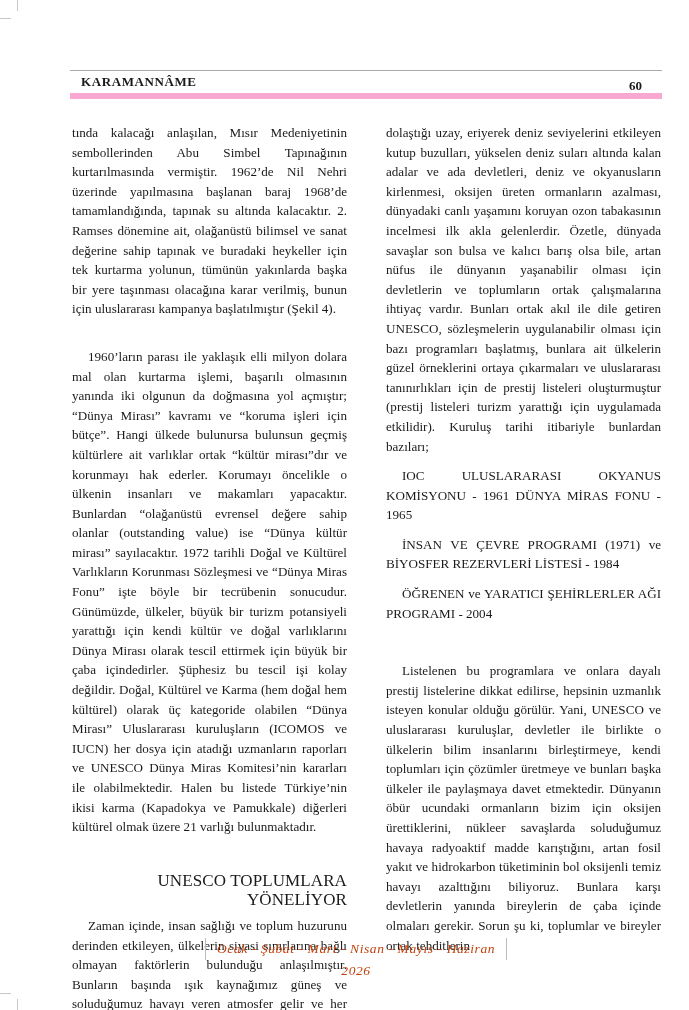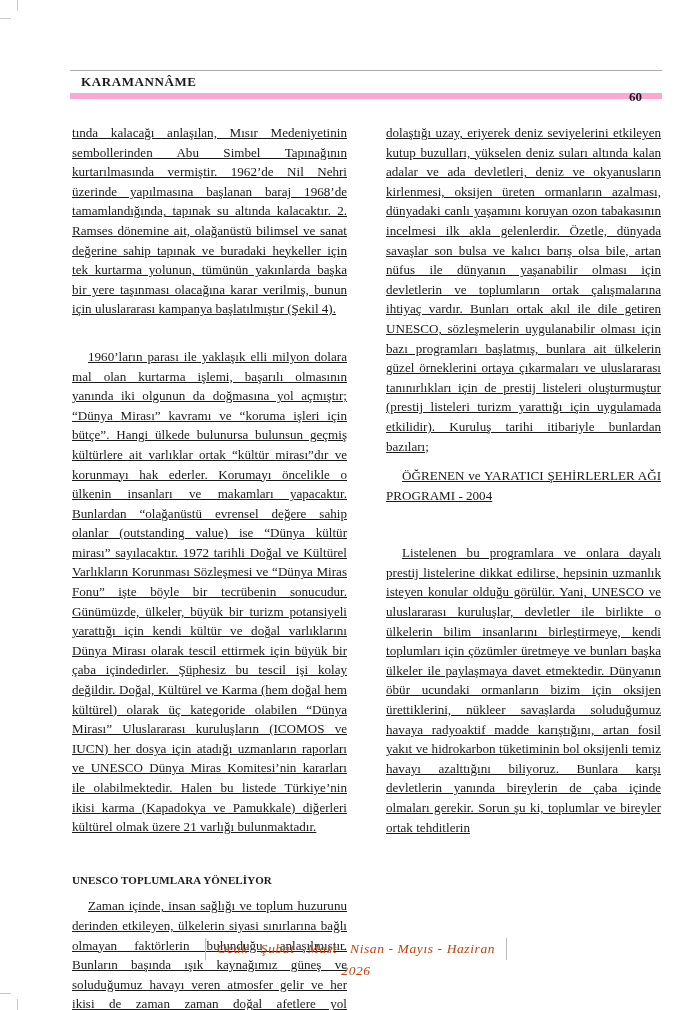--- a/index.html
+++ b/index.html
@@ -3,29 +3,29 @@
 <meta charset="utf-8">
 <style>
   html, body { margin: 0; padding: 0; background: #ffffff; }
   body { width: 689px; height: 1010px; position: relative; overflow: hidden;
          font-family: "Liberation Serif", "DejaVu Serif", serif; color: #1a1a1a; }
   .crop { position: absolute; background: #c8c8c8; }
   .header { position: absolute; left: 70px; top: 70px; width: 592px; height: 22px;
             border-top: 1px solid #aaaaaa; border-bottom: 6px solid #f9a8d4; }
   .header .title { position: absolute; left: 11px; top: 3px; font-weight: bold;
                    font-size: 13px; letter-spacing: 0.6px; }
-  .header .pageno { position: absolute; right: 20px; top: 18px; font-weight: bold; font-size: 13px; }
+  .header .pageno { position: absolute; right: 20px; top: 7px; font-weight: bold; font-size: 13px; }
   .col { position: absolute; top: 123px; width: 275px; font-size: 13.1px; line-height: 19.6px;
          text-align: justify; hyphens: manual; }
   .col.left { left: 72px; }
   .col.right { left: 386px; }
-  .col p { margin: 0; text-indent: 0; text-decoration: underline; }
+  .col p { margin: 0; text-indent: 0; }
   .col p.ind { text-indent: 16px; }
   .col p.gap { margin-top: 28px; }
-  .col h2 { font-size: 11px; font-weight: bold; text-align: left; margin: 34px 0 6px 0;
+  .col h2 { font-size: 17px; font-weight: normal; text-align: right; margin: 34px 0 6px 0;
             letter-spacing: 0.1px; }
   .col p.prog { text-indent: 16px; margin-top: 10px; }
   .col p.bigsp { margin-top: 38px; }
   .footer { position: absolute; left: 205px; top: 938px; width: 300px; height: 22px;
             border-left: 1px solid #bbbbbb; border-right: 1px solid #bbbbbb;
             text-align: center; font-style: italic; font-size: 13.5px; line-height: 22px;
             letter-spacing: 0.6px; color: #c2410c; }
 </style>
 </head>
 <body>
@@ -42,17 +42,19 @@
 
 <div class="col left">
   <p>tında kalacağı anlaşılan, Mısır Medeniyetinin sembollerinden Abu Simbel Tapınağının kurtarılmasında vermiştir. 1962’de Nil Nehri üzerinde yapılmasına başlanan baraj 1968’de tamamlandığında, tapınak su altında kalacaktır. 2. Ramses dönemine ait, olağanüstü bilimsel ve sanat değerine sahip tapınak ve buradaki heykeller için tek kurtarma yolunun, tümünün yakınlarda başka bir yere taşınması olacağına karar verilmiş, bunun için uluslararası kampanya başlatılmıştır (Şekil 4).</p>
   <p class="ind gap">1960’ların parası ile yaklaşık elli milyon dolara mal olan kurtarma işlemi, başarılı olmasının yanında iki olgunun da doğmasına yol açmıştır; “Dünya Mirası” kavramı ve “koruma işleri için bütçe”. Hangi ülkede bulunursa bulunsun geçmiş kültürlere ait varlıklar ortak “kültür mirası”dır ve korunmayı hak ederler. Korumayı öncelikle o ülkenin insanları ve makamları yapacaktır. Bunlardan “olağanüstü evrensel değere sahip olanlar (outstanding value) ise “Dünya kültür mirası” sayılacaktır. 1972 tarihli Doğal ve Kültürel Varlıkların Korunması Sözleşmesi ve “Dünya Miras Fonu” işte böyle bir tecrübenin sonucudur. Günümüzde, ülkeler, büyük bir turizm potansiyeli yarattığı için kendi kültür ve doğal varlıklarını Dünya Mirası olarak tescil ettirmek için büyük bir çaba içindedirler. Şüphesiz bu tescil işi kolay değildir. Doğal, Kültürel ve Karma (hem doğal hem kültürel) olarak üç kategoride olabilen “Dünya Mirası” Uluslararası kuruluşların (ICOMOS ve IUCN) her dosya için atadığı uzmanların raporları ve UNESCO Dünya Miras Komitesi’nin kararları ile olabilmektedir. Halen bu listede Türkiye’nin ikisi karma (Kapadokya ve Pamukkale) diğerleri kültürel olmak üzere 21 varlığı bulunmaktadır.</p>
   <h2>UNESCO TOPLUMLARA YÖNELİYOR</h2>
   <p class="ind">Zaman içinde, insan sağlığı ve toplum huzurunu derinden etkileyen, ülkelerin siyasi sınırlarına bağlı olmayan faktörlerin bulunduğu anlaşılmıştır. Bunların başında ışık kaynağımız güneş ve soluduğumuz havayı veren atmosfer gelir ve her ikisi de zaman zaman doğal afetlere yol açabilmektedir. Doğal afetler de savaş gibi can ve mal kayıplarına yol açmaktadır. Kıtaları ve ülkeleri çevreleyen okyanuslar, birçok ülkeyi kateden akarsular, kıtalararası volkan ve deprem kuşakları, uyduların</p>
 </div>
 
 <div class="col right">
   <p>dolaştığı uzay, eriyerek deniz seviyelerini etkileyen kutup buzulları, yükselen deniz suları altında kalan adalar ve ada devletleri, deniz ve okyanusların kirlenmesi, oksijen üreten ormanların azalması, dünyadaki canlı yaşamını koruyan ozon tabakasının incelmesi ilk akla gelenlerdir. Özetle, dünyada savaşlar son bulsa ve kalıcı barış olsa bile, artan nüfus ile dünyanın yaşanabilir olması için devletlerin ve toplumların ortak çalışmalarına ihtiyaç vardır. Bunları ortak akıl ile dile getiren UNESCO, sözleşmelerin uygulanabilir olması için bazı programları başlatmış, bunlara ait ülkelerin güzel örneklerini ortaya çıkarmaları ve uluslararası tanınırlıkları için de prestij listeleri oluşturmuştur (prestij listeleri turizm yarattığı için uygulamada etkilidir). Kuruluş tarihi itibariyle bunlardan bazıları;</p>
+  <p class="prog">IOC ULUSLARARASI OKYANUS KOMİSYONU - 1961 DÜNYA MİRAS FONU - 1965</p>
+  <p class="prog">İNSAN VE ÇEVRE PROGRAMI (1971) ve BİYOSFER REZERVLERİ LİSTESİ - 1984</p>
   <p class="prog">ÖĞRENEN ve YARATICI ŞEHİRLERLER AĞI PROGRAMI - 2004</p>
   <p class="ind bigsp">Listelenen bu programlara ve onlara dayalı prestij listelerine dikkat edilirse, hepsinin uzmanlık isteyen konular olduğu görülür. Yani, UNESCO ve uluslararası kuruluşlar, devletler ile birlikte o ülkelerin bilim insanlarını birleştirmeye, kendi toplumları için çözümler üretmeye ve bunları başka ülkeler ile paylaşmaya davet etmektedir. Dünyanın öbür ucundaki ormanların bizim için oksijen ürettiklerini, nükleer savaşlarda soluduğumuz havaya radyoaktif madde karıştığını, artan fosil yakıt ve hidrokarbon tüketiminin bol oksijenli temiz havayı azalttığını biliyoruz. Bunlara karşı devletlerin yanında bireylerin de çaba içinde olmaları gerekir. Sorun şu ki, toplumlar ve bireyler ortak tehditlerin</p>
 </div>
 
 <div class="footer">Ocak - Şubat - Mart - Nisan - Mayıs - Haziran 2026</div>
 
 </body></html>

